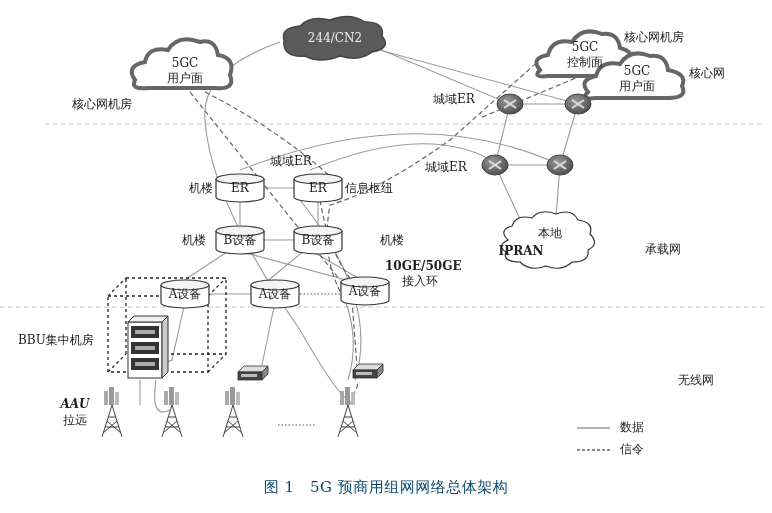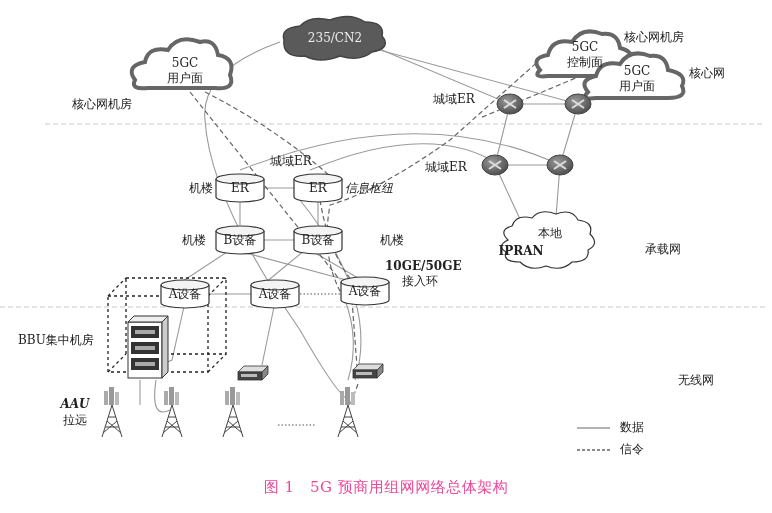--- a/index.html
+++ b/index.html
@@ -2,21 +2,21 @@
 <html><head>
 <meta charset="utf-8">
 <style>
   html, body { margin:0; padding:0; background:#ffffff; }
   body { width:772px; height:513px; position:relative; overflow:hidden;
          font-family:"DejaVu Serif","Liberation Serif",serif; color:#222; }
   svg { position:absolute; left:0; top:0; }
   .lbl { position:absolute; font-size:12px; color:#222; white-space:nowrap; line-height:1.2; }
   .bold { font-weight:bold; }
   .center { text-align:center; }
-  .caption { position:absolute; left:0; width:772px; top:478px; text-align:center; font-size:15px; color:#ec4899; letter-spacing:0.5px; }
+  .caption { position:absolute; left:0; width:772px; top:478px; text-align:center; font-size:15px; color:#0c4a6e; letter-spacing:0.5px; }
 </style>
 </head>
 <body>
 
 <svg width="772" height="513" viewBox="0 0 772 513">
   <defs>
     <radialGradient id="rg" cx="40%" cy="35%" r="70%">
       <stop offset="0%" stop-color="#9a9a9a"></stop>
       <stop offset="100%" stop-color="#4a4a4a"></stop>
     </radialGradient>
@@ -132,21 +132,21 @@
   <use href="#tower" x="112" y="405"></use>
   <use href="#tower" x="172" y="405"></use>
   <use href="#tower" x="233" y="405"></use>
   <use href="#tower" x="348" y="405"></use>
   <line x1="278" y1="425" x2="316" y2="425" stroke="#555" stroke-width="1.2" stroke-dasharray="1.5,2"></line>
 
   <line x1="577" y1="428" x2="610" y2="428" stroke="#9a9a9a" stroke-width="1.3"></line>
   <line x1="577" y1="450" x2="610" y2="450" stroke="#666" stroke-width="1.3" stroke-dasharray="3,2"></line>
 </svg>
 
-<div class="lbl center" style="left:300px;top:31px;width:70px;color:#eee;font-size:12px;">235/CN2</div>
+<div class="lbl center" style="left:300px;top:31px;width:70px;color:#eee;font-size:12px;">244/CN2</div>
 <div class="lbl center" style="left:160px;top:56px;width:50px;">5GC</div>
 <div class="lbl center" style="left:160px;top:71px;width:50px;">用户面</div>
 <div class="lbl center" style="left:560px;top:40px;width:50px;">5GC</div>
 <div class="lbl center" style="left:560px;top:55px;width:50px;">控制面</div>
 <div class="lbl center" style="left:612px;top:64px;width:50px;">5GC</div>
 <div class="lbl center" style="left:612px;top:79px;width:50px;">用户面</div>
 <div class="lbl center" style="left:525px;top:226px;width:50px;">本地</div>
 <div class="lbl center bold" style="left:496px;top:244px;width:50px;">IPRAN</div>
 
 <div class="lbl" style="left:72px;top:97px;">核心网机房</div>
@@ -158,21 +158,21 @@
 <div class="lbl center" style="left:220px;top:181px;width:40px;">ER</div>
 <div class="lbl center" style="left:298px;top:181px;width:40px;">ER</div>
 <div class="lbl center" style="left:216px;top:233px;width:48px;">B设备</div>
 <div class="lbl center" style="left:294px;top:233px;width:48px;">B设备</div>
 <div class="lbl center" style="left:161px;top:287px;width:48px;">A设备</div>
 <div class="lbl center" style="left:251px;top:287px;width:48px;">A设备</div>
 <div class="lbl center" style="left:341px;top:284px;width:48px;">A设备</div>
 
 <div class="lbl" style="left:270px;top:154px;">城域ER</div>
 <div class="lbl" style="left:189px;top:181px;">机楼</div>
-<div class="lbl" style="left:345px;top:181px;font-style:italic;">信息枢纽</div>
+<div class="lbl" style="left:345px;top:181px;">信息枢纽</div>
 <div class="lbl" style="left:182px;top:233px;">机楼</div>
 <div class="lbl" style="left:380px;top:233px;">机楼</div>
 <div class="lbl center bold" style="left:385px;top:259px;width:70px;">10GE/50GE</div>
 <div class="lbl center" style="left:385px;top:274px;width:70px;">接入环</div>
 <div class="lbl" style="left:433px;top:92px;">城域ER</div>
 <div class="lbl" style="left:425px;top:160px;">城域ER</div>
 <div class="lbl" style="left:18px;top:333px;">BBU集中机房</div>
 <div class="lbl center bold" style="left:60px;top:397px;width:30px;font-style:italic;">AAU</div>
 <div class="lbl center" style="left:60px;top:413px;width:30px;">拉远</div>
 

